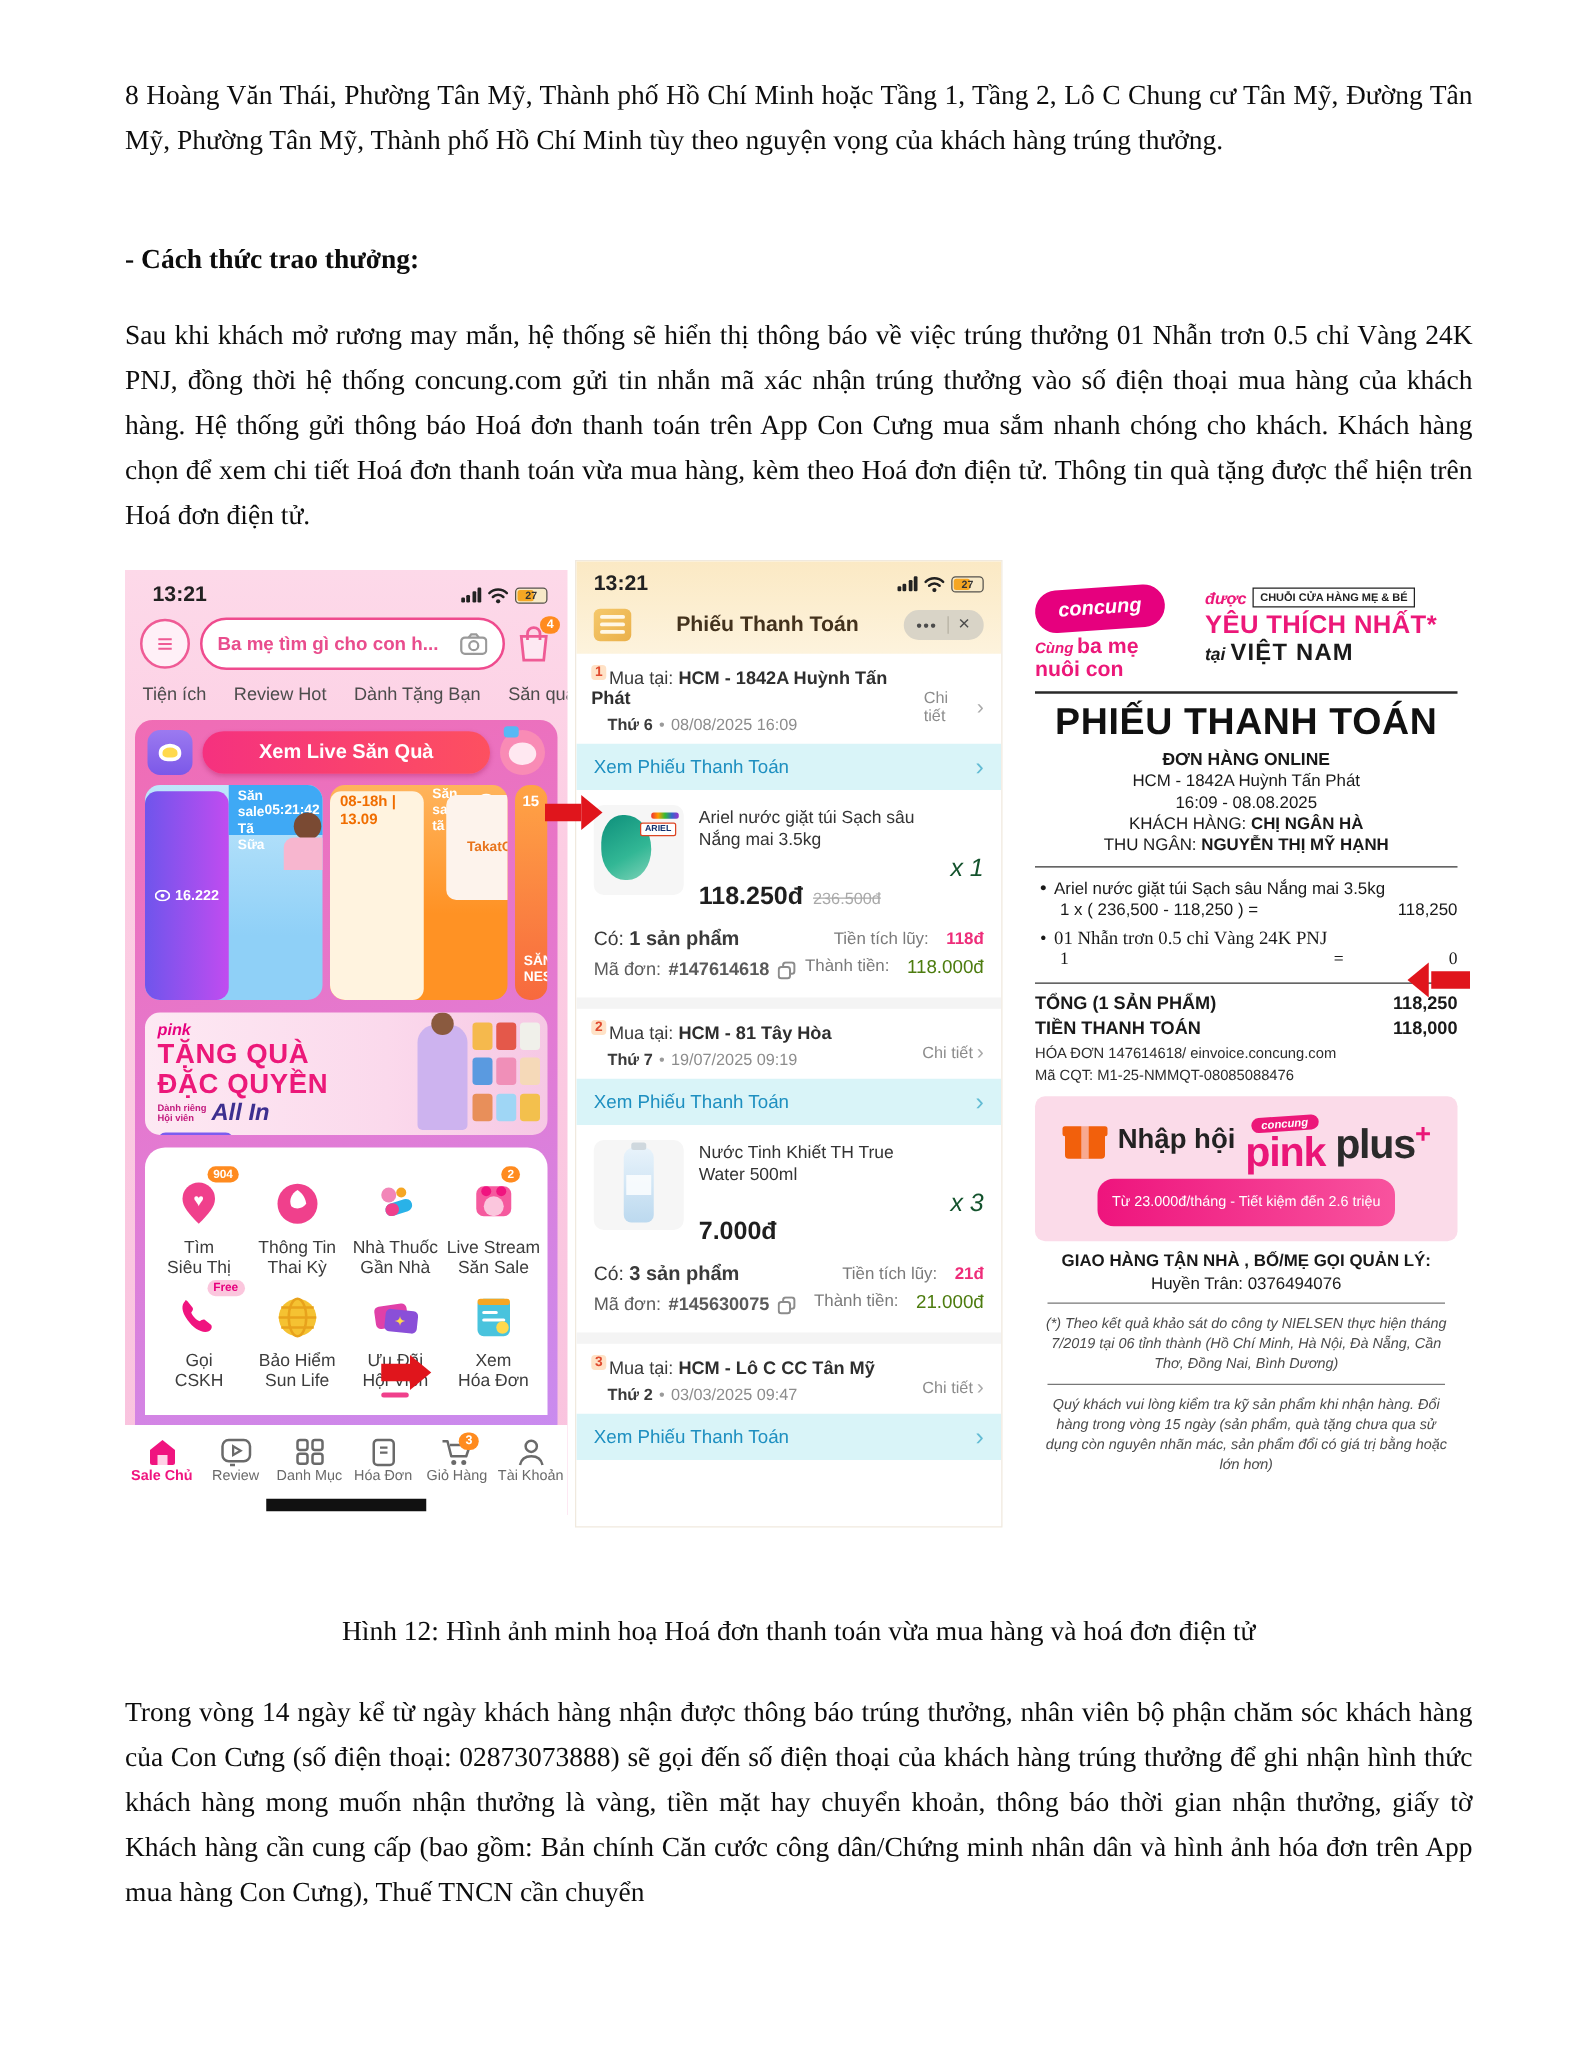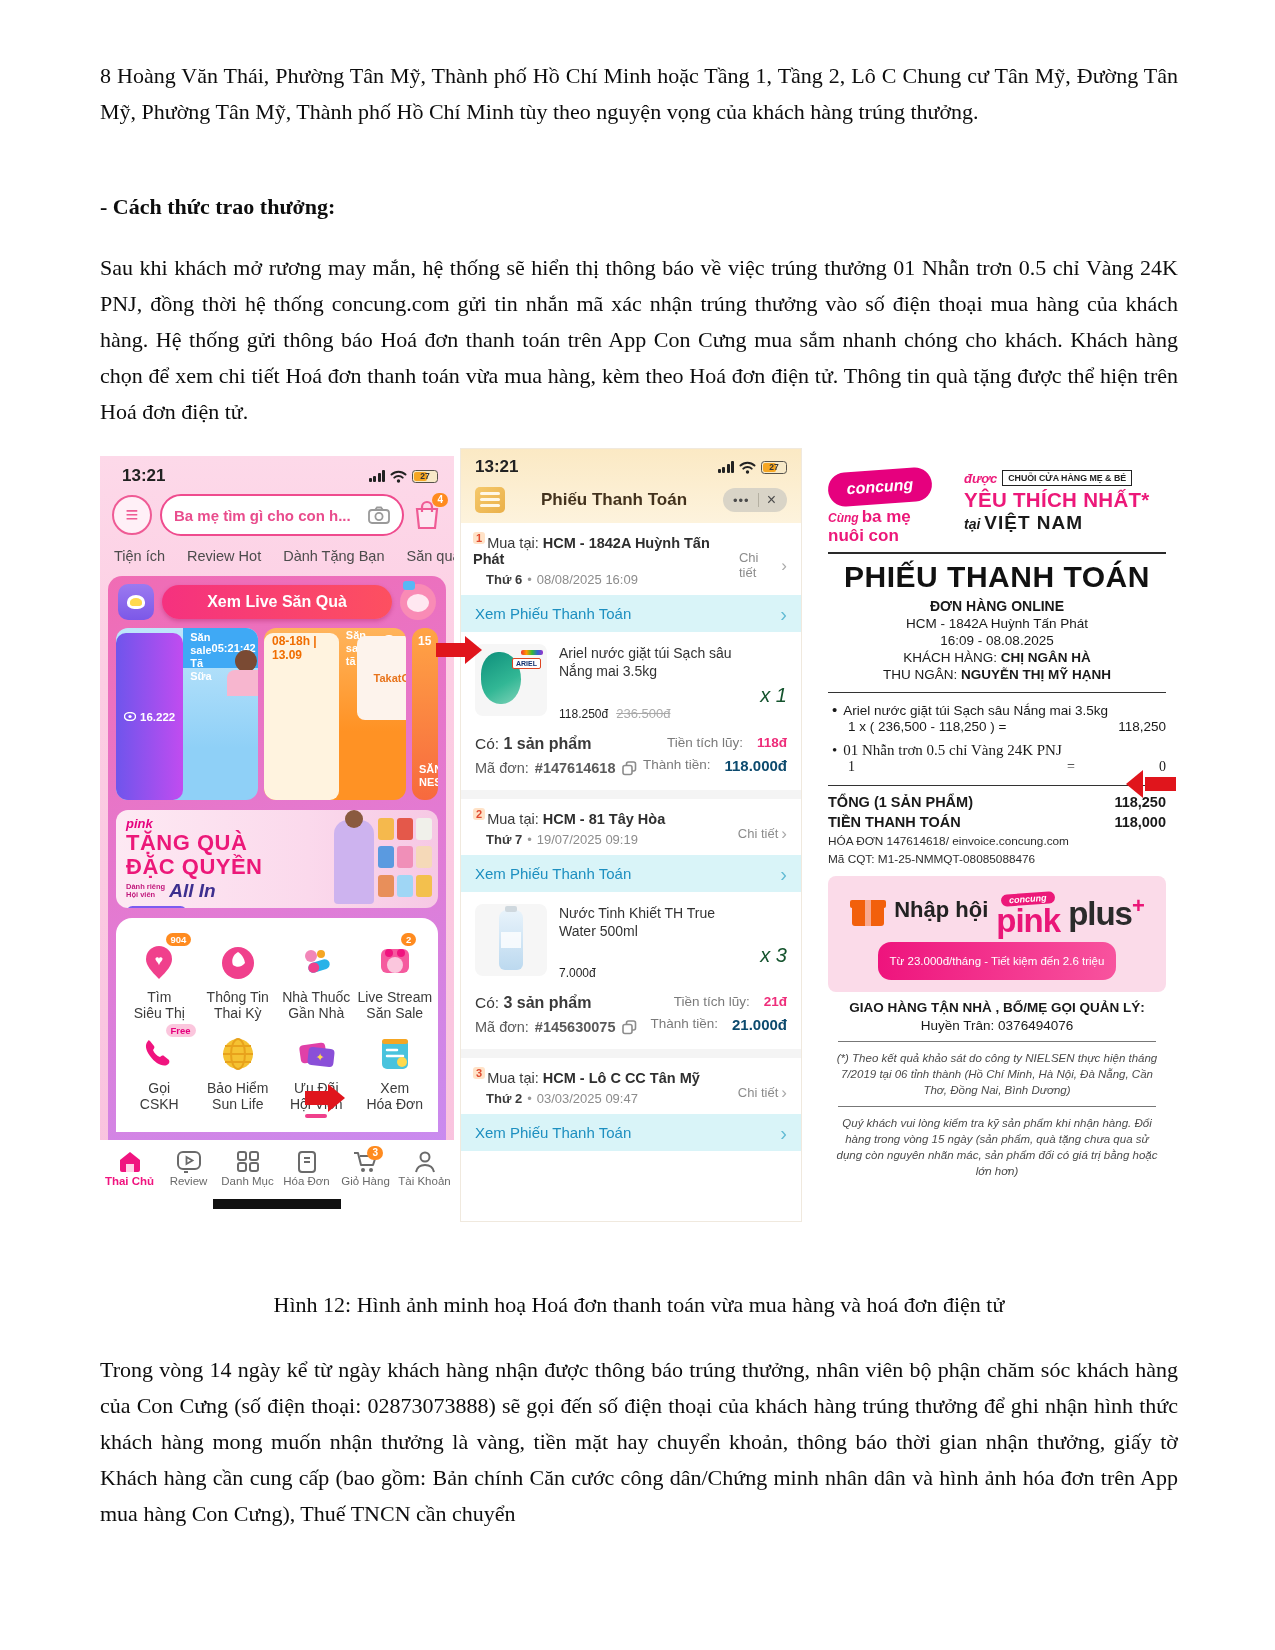--- a/index.html
+++ b/index.html
@@ -147,32 +147,32 @@
   .ariel-tag { position:absolute; right:6px; top:14px; background:#fff; color:#12306e; font-size:7px; font-weight:800;
     border-radius:2px; padding:1px 3px; border:1px solid #d42; }
   .rainbow { position:absolute; right:4px; top:6px; width:22px; height:5px;
     background:linear-gradient(90deg,#e33,#f90,#3b3,#36c,#93c); border-radius:2px; }
   .bottle { position:absolute; left:24px; top:6px; width:24px; height:60px; background:linear-gradient(180deg,#e8f3fb,#bcd9ef); border-radius:8px 8px 6px 6px; }
   .bottle::before { content:""; position:absolute; left:6px; top:-4px; width:12px; height:6px; background:#cfd8de; border-radius:2px; }
   .bottle::after { content:""; position:absolute; left:2px; top:22px; right:2px; height:16px; background:#ffffffcc; }
   .pinfo { flex:1; }
   .pname { font-size:14px; color:#333; line-height:18px; }
   .pricerow { margin-top:26px; display:flex; align-items:baseline; gap:8px; }
-  .price { font-size:12px; font-weight:normal; color:#1f1f1f; }
+  .price { font-size:20px; font-weight:bold; color:#1f1f1f; }
   .oldprice { font-size:13px; color:#a9a9a9; text-decoration:line-through; }
   .qty { font-size:20px; color:#14532d; margin-top:40px;font-style:italic; }
   .sumrow { display:flex; justify-content:space-between; padding:8px 14px 14px 14px; }
   .sumleft .l1 { font-size:15.5px; color:#3a3a3a; }
   .sumleft .l1 b { font-size:16px; }
   .sumleft .l2 { font-size:14.5px; color:#5a5a5a; margin-top:7px; display:flex; align-items:center; gap:6px; }
   .sumright { text-align:right; }
   .srline { display:flex; justify-content:flex-end; gap:14px; font-size:13.5px; color:#7a7a7a; }
   .srline + .srline { margin-top:7px; }
   .accum { color:#ee2d7a; font-weight:bold; }
-  .ttl { color:#0c4a6e; font-weight:bold; font-size:15px; }
+  .ttl { color:#4d7c0f; font-weight:normal; font-size:15px; }
   .thickdiv { height:9px; background:#f4f4f4; }
 
   
   .phone3 { left:712px; top:2px; width:366px; height:752px; background:#fff; color:#191919; padding:28px 12px 0 16px; }
   .r-head { display:flex; gap:8px; }
   .r-logo { width:128px; flex:none; }
   .cc-pill { width:104px; height:34px; background:#e6007e; border-radius:17px; transform:rotate(-4deg);
     color:#fff; font-weight:800; font-style:italic; font-size:16px; display:flex; align-items:center; justify-content:center; }
   .cc-tag { margin-top:4px; color:#ec1879; line-height:17px; }
   .cc-tag .scr { font-style:italic; font-size:12px; font-weight:bold; margin-right:3px; }
@@ -460,21 +460,21 @@
             </div>
           </div>
         </div>
       </div>
       <div class="p1-nav">
         <div class="navitem active">
           <svg width="26" height="24" viewBox="0 0 26 24" style="margin:0 auto">
               <path d="M3 10 13 2l10 8v10a2 2 0 0 1-2 2H5a2 2 0 0 1-2-2z" fill="#f0147f"></path>
               <path d="M9 22v-8h8v8" fill="#ffd1e6"></path>
             </svg>
-          <div class="nlbl">Thai Chủ</div>
+          <div class="nlbl">Sale Chủ</div>
         </div>
         <div class="navitem">
           <svg width="26" height="24" viewBox="0 0 26 24" style="margin:0 auto">
               <rect x="2" y="2" width="22" height="17" rx="5" fill="none" stroke="#6a6a6a" stroke-width="2"></rect>
               <path d="M10.5 7l6 3.5-6 3.5z" fill="none" stroke="#6a6a6a" stroke-width="1.8"></path>
               <path d="M8 22h4" stroke="#6a6a6a" stroke-width="2"></path>
             </svg>
           <div class="nlbl">Review</div>
         </div>
         <div class="navitem">

